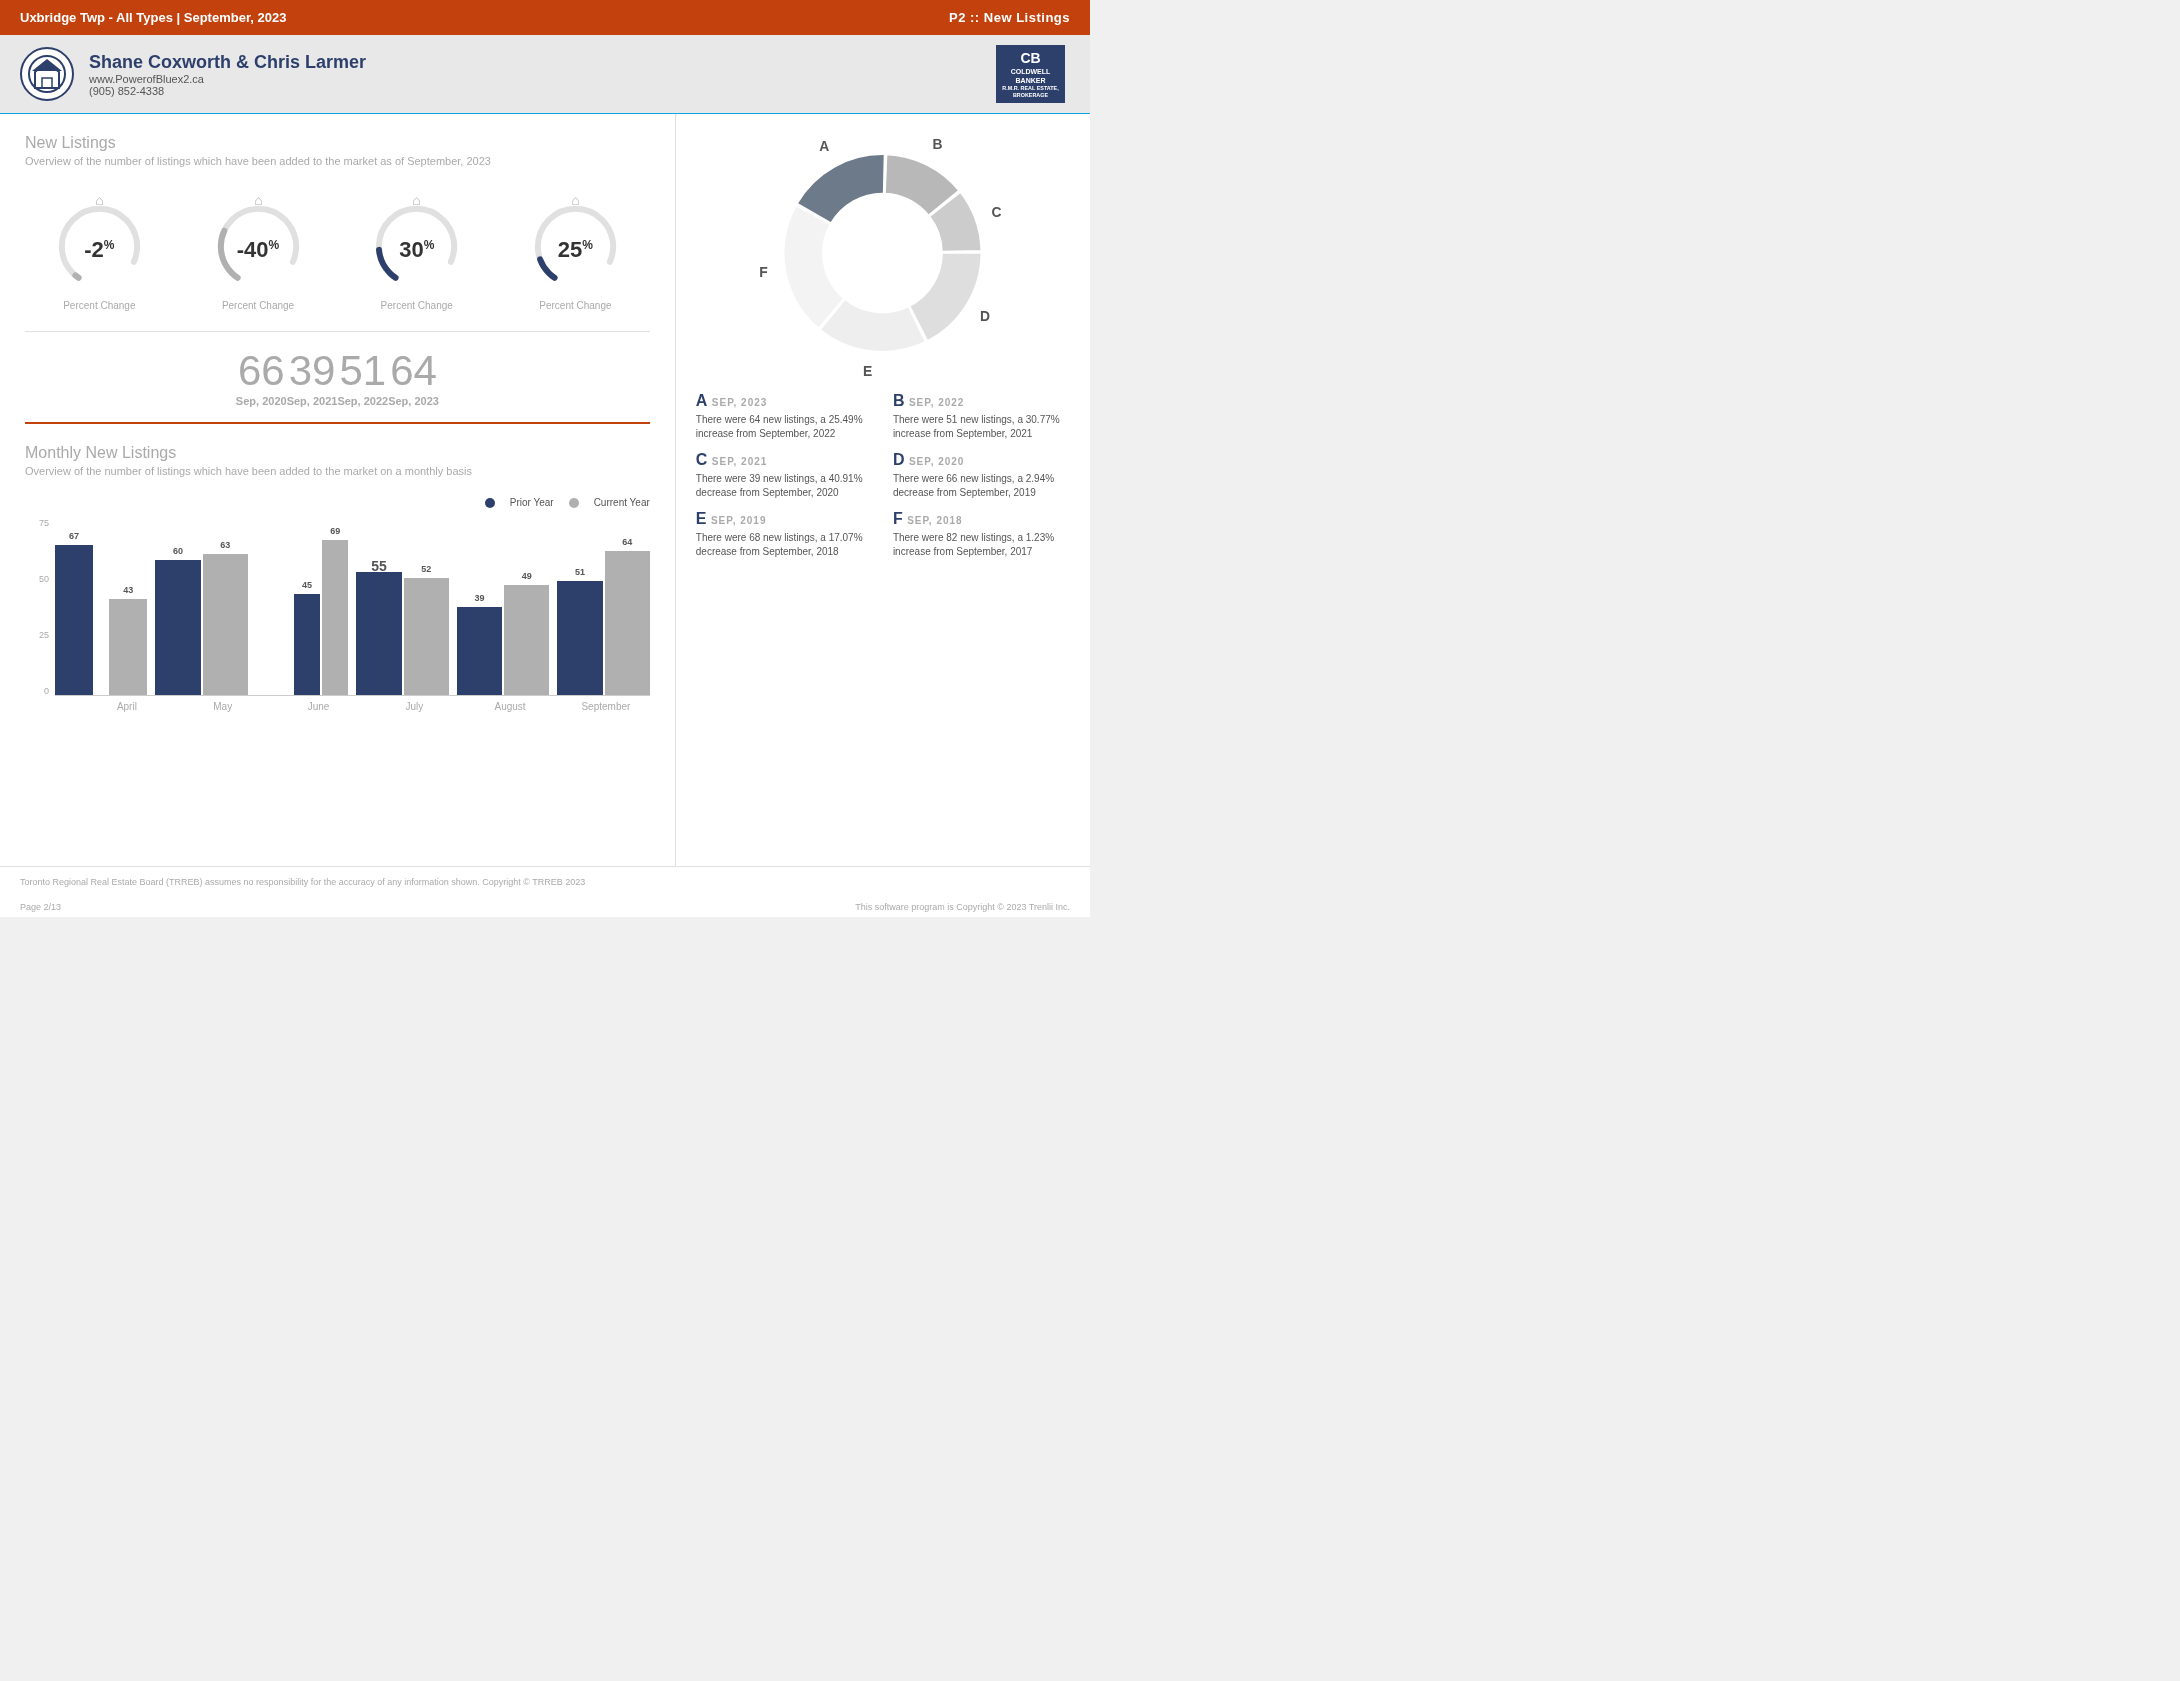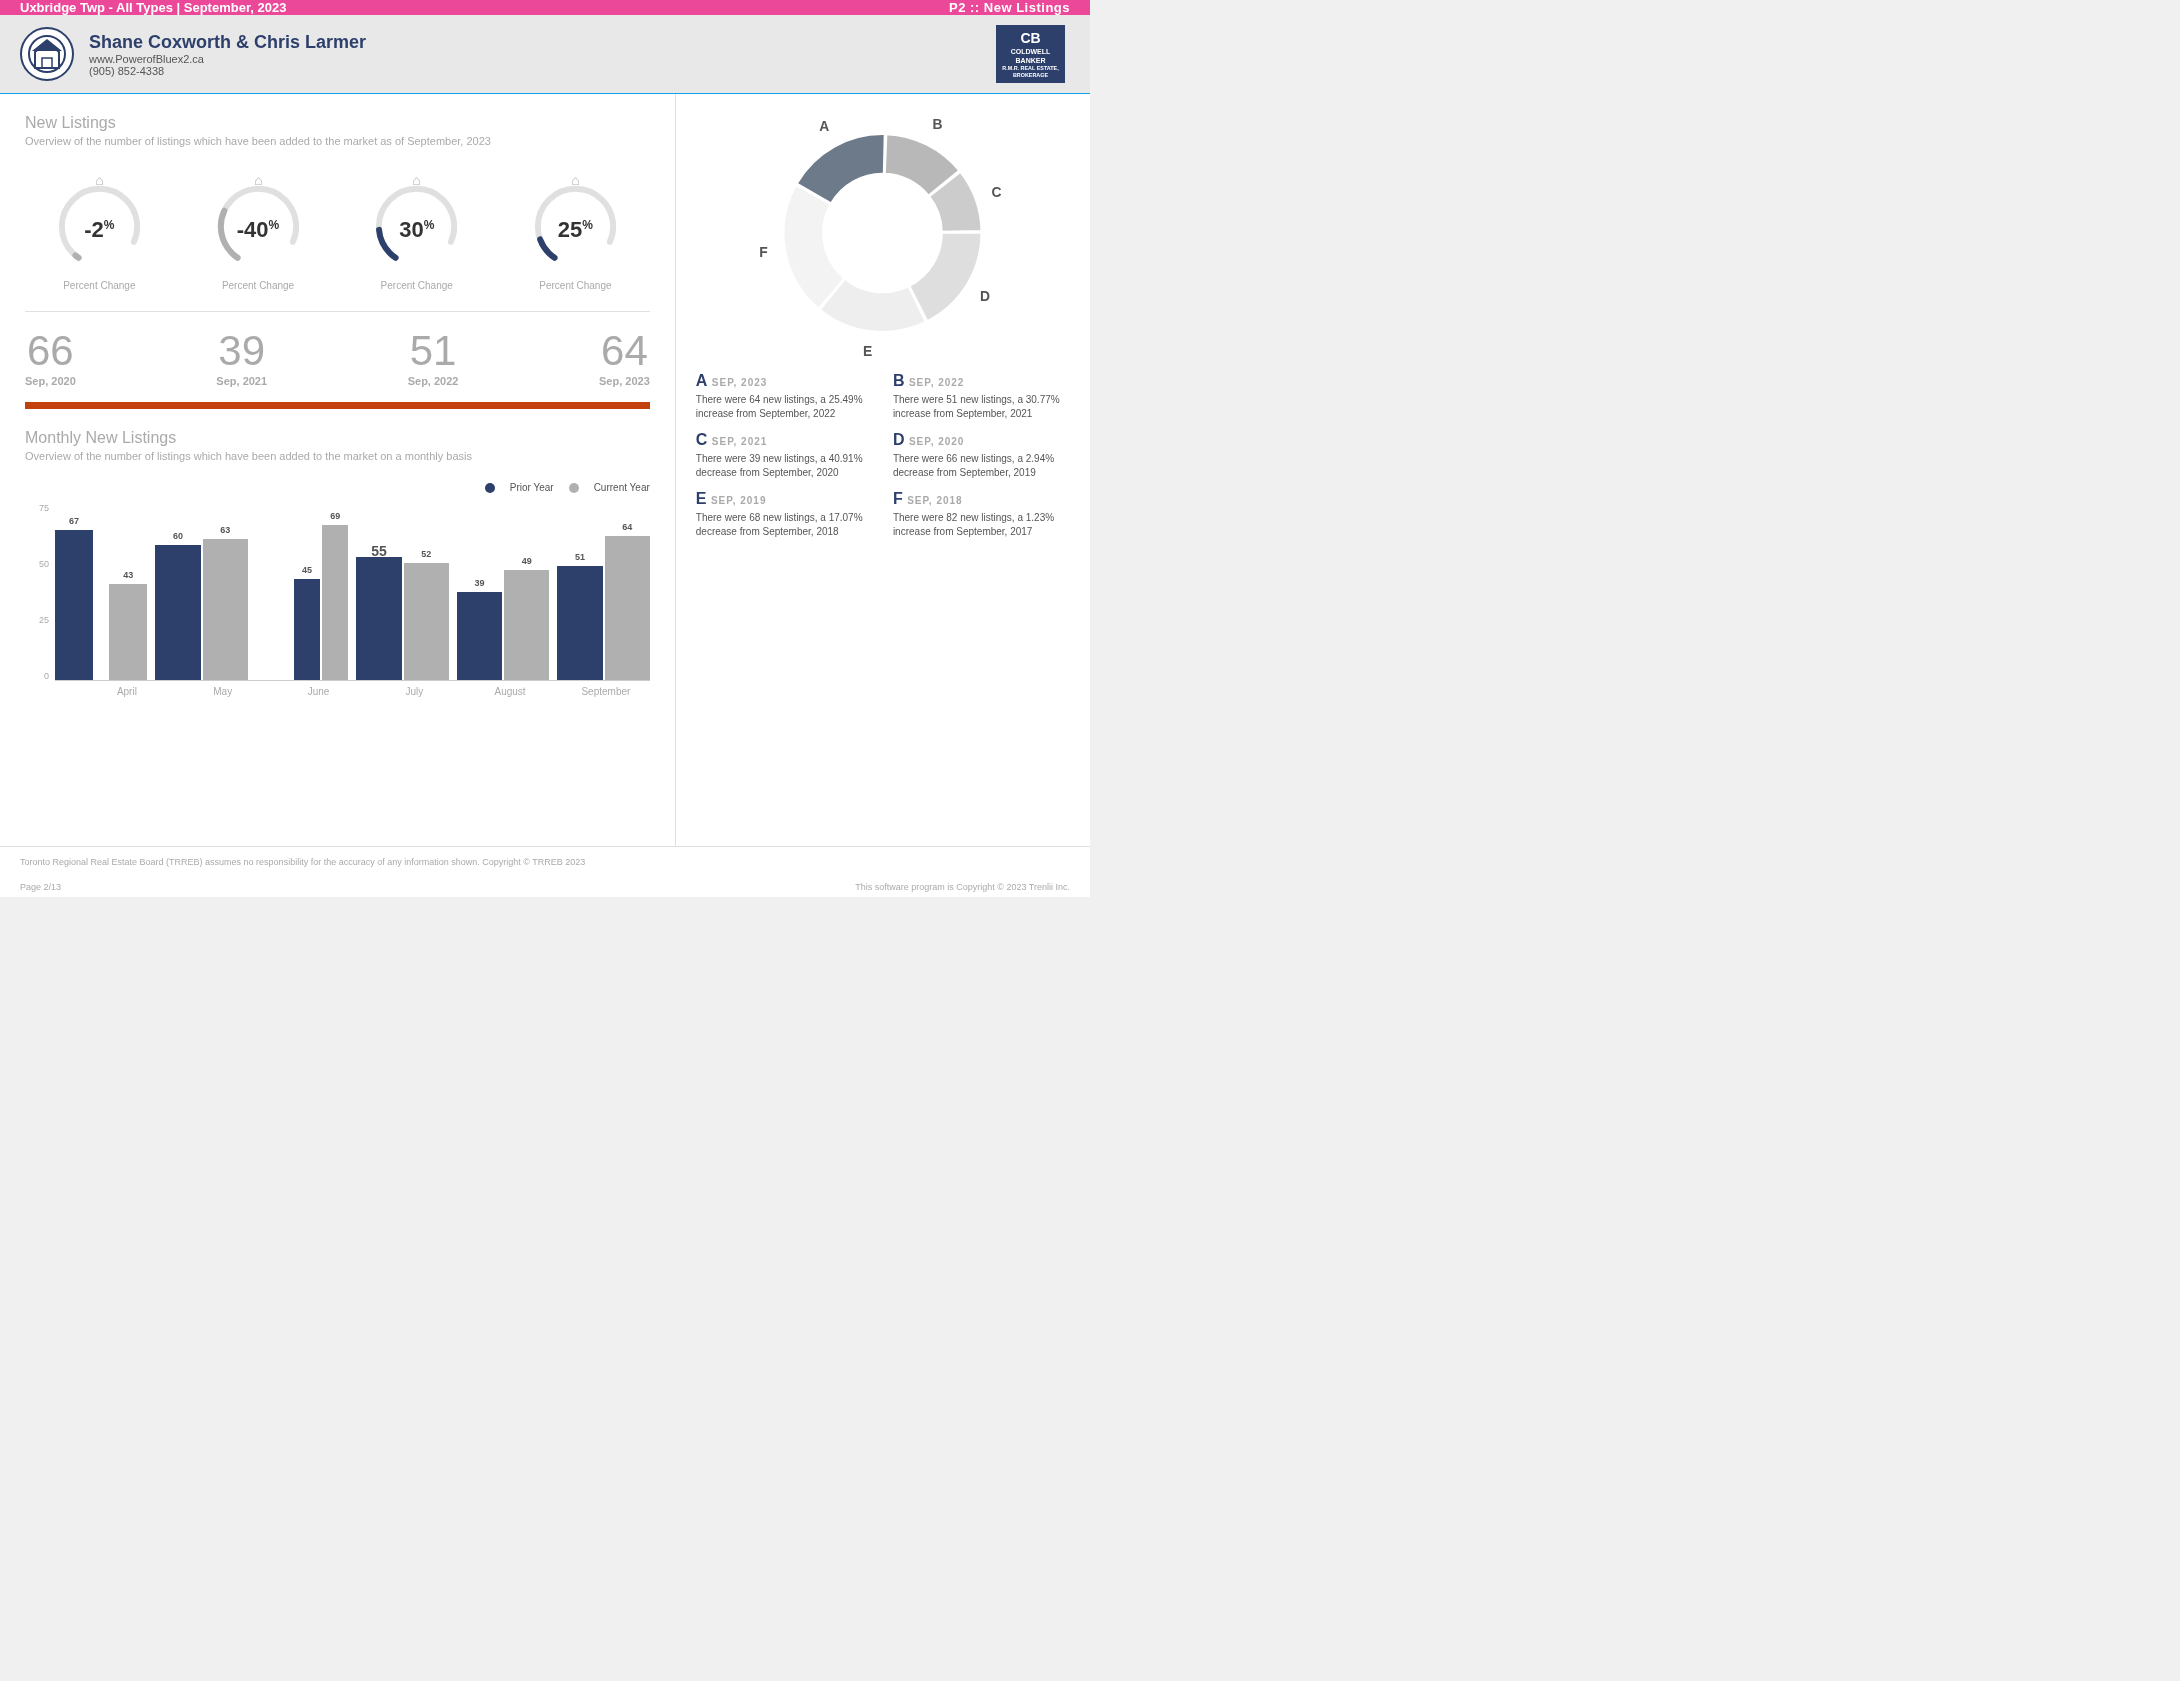--- a/index.html
+++ b/index.html
@@ -1,19 +1,19 @@
 <!DOCTYPE html>
 <html><head>
   <meta charset="utf-8">
   <style>
     * { box-sizing: border-box; margin: 0; padding: 0; }
     body { font-family: Arial, sans-serif; background: #f0f0f0; width: 1090px; min-height: 841px; transform-origin: top left; }
     
     
-    .top-header { display: flex; justify-content: space-between; align-items: center; background: #ec4899; padding: 0 20px; }
+    .top-header { display: flex; justify-content: space-between; align-items: center; background: #c2410c; padding: 10px 20px; }
     .top-header-left { color: white; font-size: 13px; font-weight: 600; }
     .top-header-right { color: white; font-size: 13px; font-weight: 700; letter-spacing: 0.5px; }
     
     
     .agent-header { display: flex; justify-content: space-between; align-items: center; background: #e8e8e8; padding: 12px 20px; border-bottom: 1px solid #0ea5e9; }
     .agent-left { display: flex; align-items: center; gap: 15px; }
     .agent-logo { width: 54px; height: 54px; border: 2px solid #2d3f6b; border-radius: 50%; display: flex; align-items: center; justify-content: center; background: white; }
     .agent-logo svg { width: 40px; height: 40px; }
     .agent-info h2 { font-size: 18px; color: #2d3f6b; font-weight: 700; }
     .agent-info p { font-size: 11px; color: #555; }
@@ -34,21 +34,21 @@
     .gauges-row { display: flex; gap: 10px; margin-bottom: 20px; justify-content: space-around; }
     .gauge-item { display: flex; flex-direction: column; align-items: center; }
     .gauge-circle { position: relative; width: 109px; height: 109px; }
     .gauge-circle svg { width: 109px; height: 109px; }
     .gauge-center { position: absolute; top: 50%; left: 50%; transform: translate(-50%, -50%); text-align: center; }
     .gauge-pct { font-size: 22px; font-weight: 700; color: #333; }
     .gauge-pct sup { font-size: 12px; }
     .gauge-label { font-size: 10px; color: #aaa; margin-top: 4px; }
     
     
-    .stats-row { display: flex; justify-content: space-between; padding: 15px 0; border-top: 1px solid #e0e0e0; border-bottom: 7px solid #c2410c; margin-bottom: 20px; }
+    .stats-row { display: flex; justify-content: center; padding: 15px 0; border-top: 1px solid #e0e0e0; border-bottom: 2px solid #c2410c; margin-bottom: 20px; }
     .stat-item { text-align: center; }
     .stat-num { font-size: 42px; font-weight: 300; color: #aaa; }
     .stat-label { font-size: 11px; color: #aaa; font-weight: 600; }
     .chart-legend { display: flex; align-items: center; gap: 15px; justify-content: flex-end; margin-bottom: 10px; font-size: 10px; color: #555; }
     .legend-dot { width: 10px; height: 10px; border-radius: 50%; display: inline-block; }
     .legend-prior { background: #2d3f6b; }
     .legend-current { background: #b0b0b0; }
     
     .bar-chart { position: relative; height: 198px; padding-left: 30px; }
     .y-axis { position: absolute; left: 0; top: 0; height: 178px; display: flex; flex-direction: column; justify-content: space-between; font-size: 9px; color: #aaa; }

